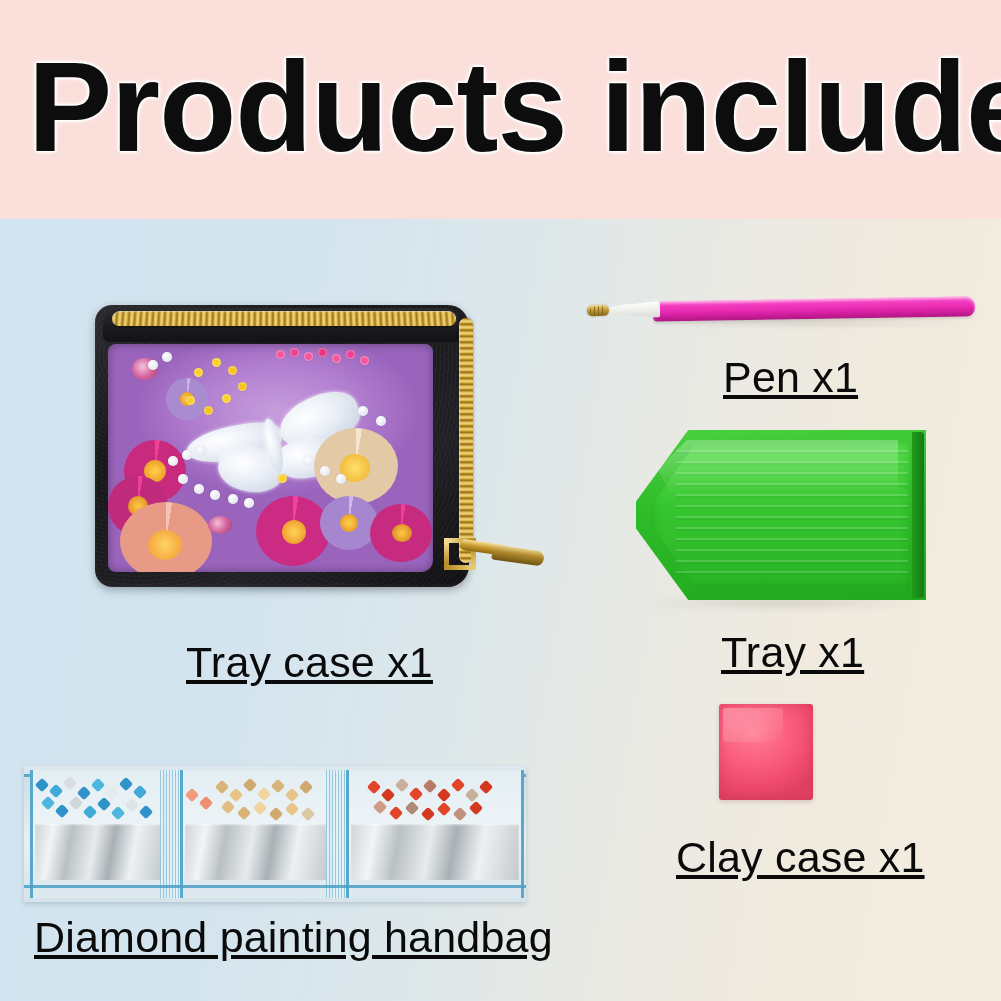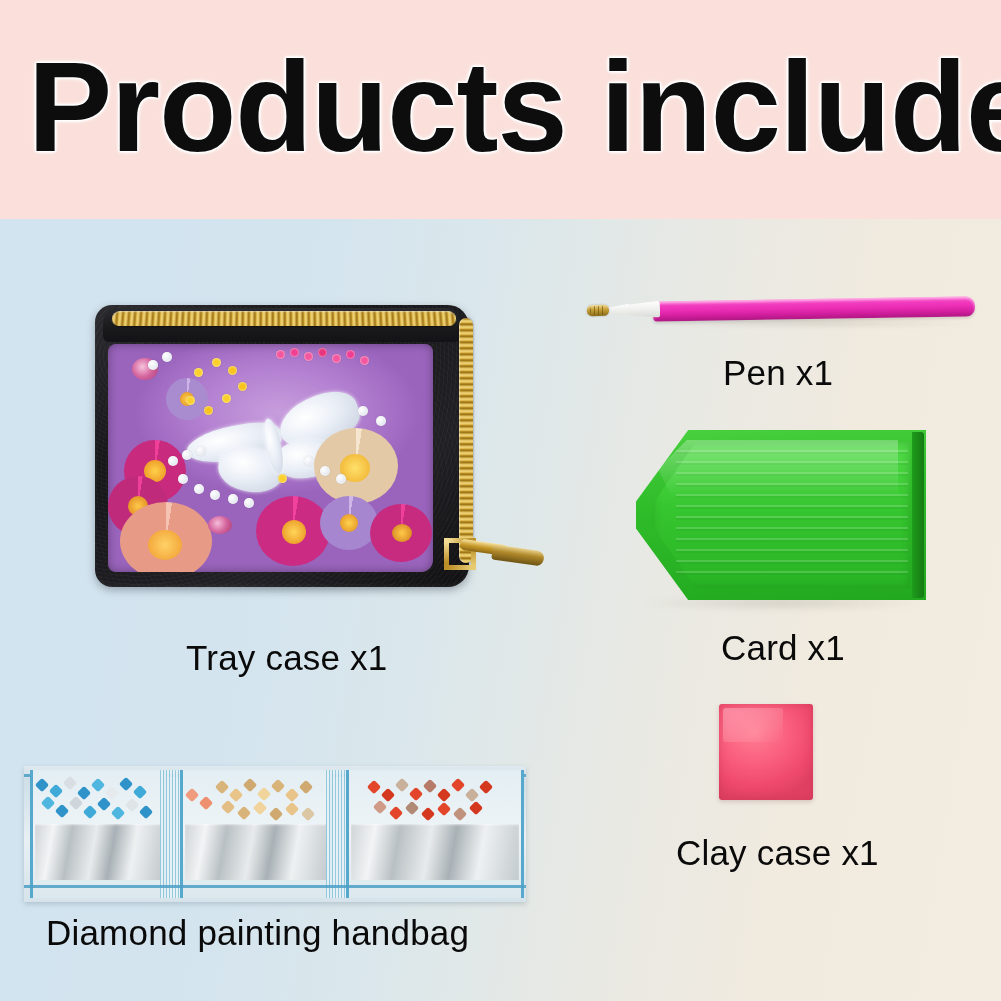--- a/index.html
+++ b/index.html
@@ -56,25 +56,26 @@
       #dbe7eb 45%,
       #e8e9e4 62%,
       #f0eadf 78%,
       #f3ece1 100%);
   }
 
   
   .caption {
     position: absolute;
     color: #0a0a0a;
-    font-size: 35px;
+    font-size: 43px;
     font-weight: 400;
     white-space: nowrap;
     font-family: "Liberation Sans", sans-serif;
     letter-spacing: 0.2px;
+    text-decoration: underline;
   }
 
   
   #card-case-figure {
     position: absolute;
     left: 86px;
     top: 296px;
     width: 400px;
     height: 300px;
   }
@@ -570,21 +571,21 @@
         <div class="g" style="left:90px;top:28px;width:10px;height:10px;background:#e2452a;"></div>
         <div class="g" style="left:106px;top:33px;width:10px;height:10px;background:#c0927d;"></div>
         <div class="g" style="left:122px;top:27px;width:10px;height:10px;background:#d4381f;"></div>
       </div>
       <div class="bag-foil"></div>
     </div>
 
     <div id="bag-botline"></div>
   </div>
 
-  <div class="caption" style="left:46px; top:913px;">Diamond painting handbag</div>
+  <div class="caption" style="left:34px; top:913px;">Diamond painting handbag</div>
 
   <div id="pen-figure">
     <div id="pen-shadow"></div>
     <div id="pen-barrel"></div>
     <div id="pen-collar"></div>
     <div id="pen-taper"></div>
     <div id="pen-tip"></div>
     <div id="pen-tip-rings"></div>
   </div>
 
@@ -592,21 +593,21 @@
 
   <div id="tray-figure">
     <div id="tray-shadow"></div>
     <div id="tray-shape"></div>
     <div id="tray-edge-right"></div>
     <div id="tray-inner"></div>
     <div id="tray-ribs"></div>
     <div id="tray-gloss"></div>
   </div>
 
-  <div class="caption" style="left:721px; top:628px;">Card  x1</div>
+  <div class="caption" style="left:721px; top:628px;">Tray  x1</div>
 
   <div id="clay-glue-figure">
     <div id="clay-square"></div>
     <div id="clay-sheen"></div>
   </div>
 
   <div class="caption" style="left:676px; top:833px;">Clay case  x1</div>
 
 </div>
 

